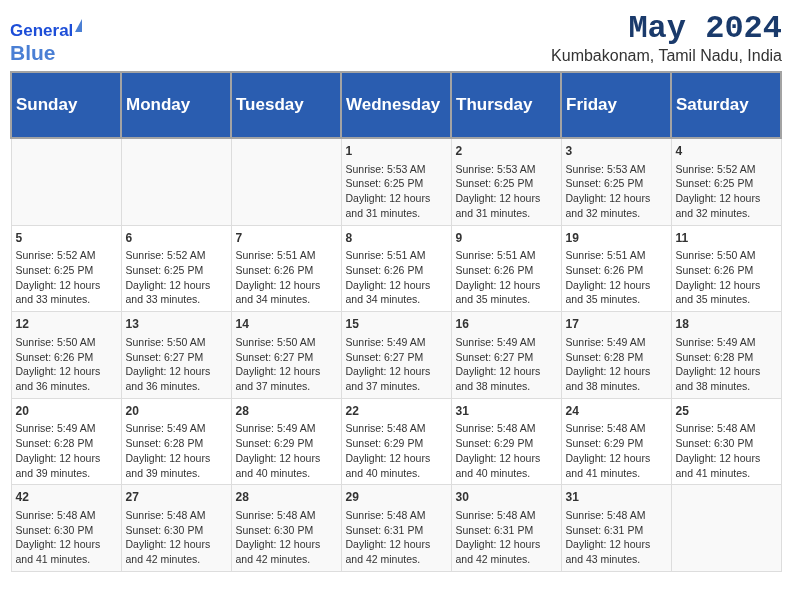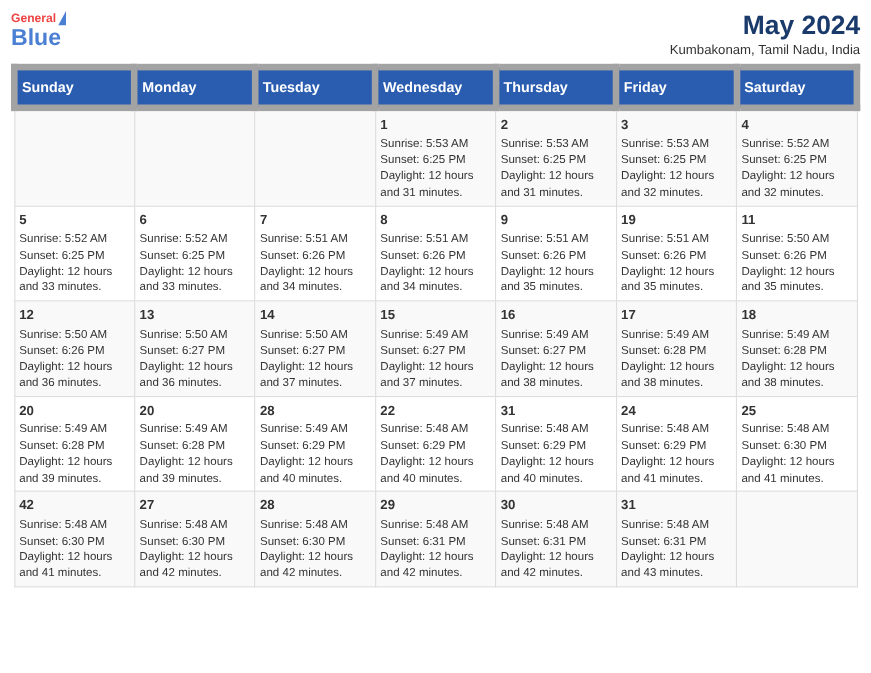--- a/index.html
+++ b/index.html
@@ -18,42 +18,43 @@
     }
     .logo {
       display: flex;
       flex-direction: column;
       align-items: flex-start;
     }
     .title-block {
       text-align: right;
     }
     .title-block h1 {
-      font-size: 24px;
+      font-size: 32px;
       color: #1a3a6b;
       font-weight: bold;
+      font-family: Liberation Mono, monospace;
     }
     .title-block h2 {
-      font-size: 12px;
+      font-size: 16px;
       color: #333;
       font-weight: normal;
     }
     .calendar {
       width: 100%;
       border-collapse: collapse;
     }
     .calendar thead tr {
       background: #2a5db0;
       color: #fff;
     }
     .calendar thead th {
-      padding: 8px 4px;
+      padding: 22px 4px;
       text-align: left;
-      font-size: 13px;
-      border: 6px solid #a3a3a3;
+      font-size: 17px;
+      border: 2px solid #a3a3a3;
       width: calc(100% / 7);
     }
     .calendar tbody tr {
       border-bottom: 1px solid #ccc;
     }
     .calendar tbody td {
       vertical-align: top;
       padding: 4px 4px;
       font-size: 10.5px;
       border: 1px solid #ddd;
@@ -70,21 +71,21 @@
       font-weight: bold;
       font-size: 12px;
       display: block;
       margin-bottom: 2px;
     }
     .empty { background: #f9f9f9; }
     .logo-top {
       display: flex;
       align-items: center;
     }
-    .logo-text-general { color: #ef4444; font-size: 11px; font-weight: bold; }
+    .logo-text-general { color: #1d4ed8; font-size: 17px; font-weight: bold; margin-top: 11px; }
     .logo-text-blue { color: #4a7fd4; font-size: 21px; font-weight: bold; }
     .logo-triangle {
       display: inline-block;
       margin-left: 2px;
       width: 0; height: 0;
       border-left: 7px solid transparent;
       border-right: 0px solid transparent;
       border-bottom: 13px solid #4a7fd4;
       vertical-align: middle;
     }

